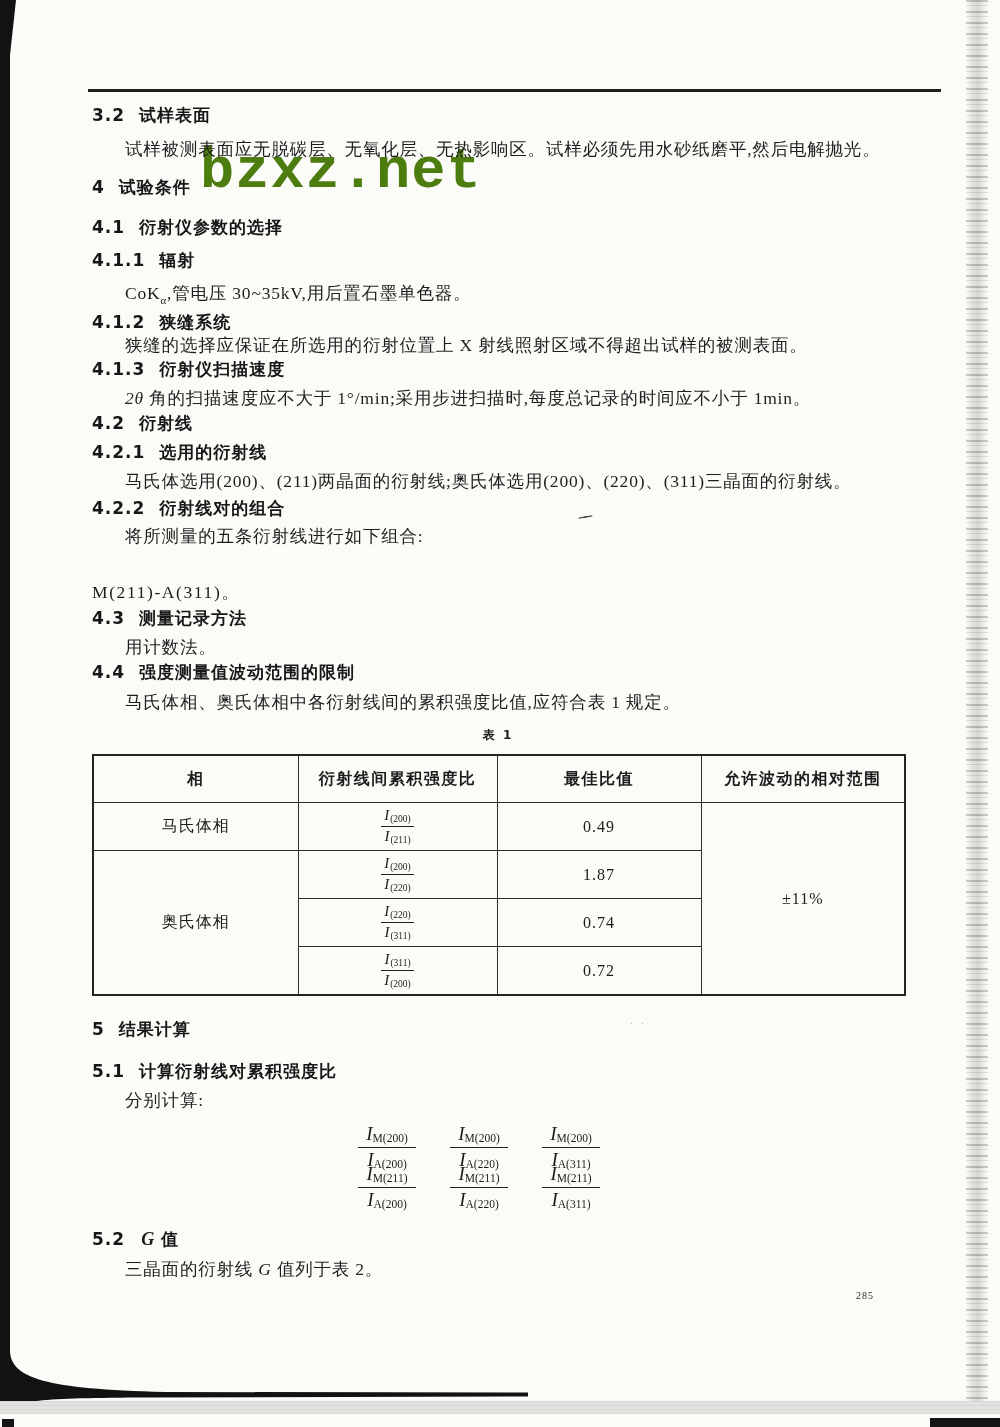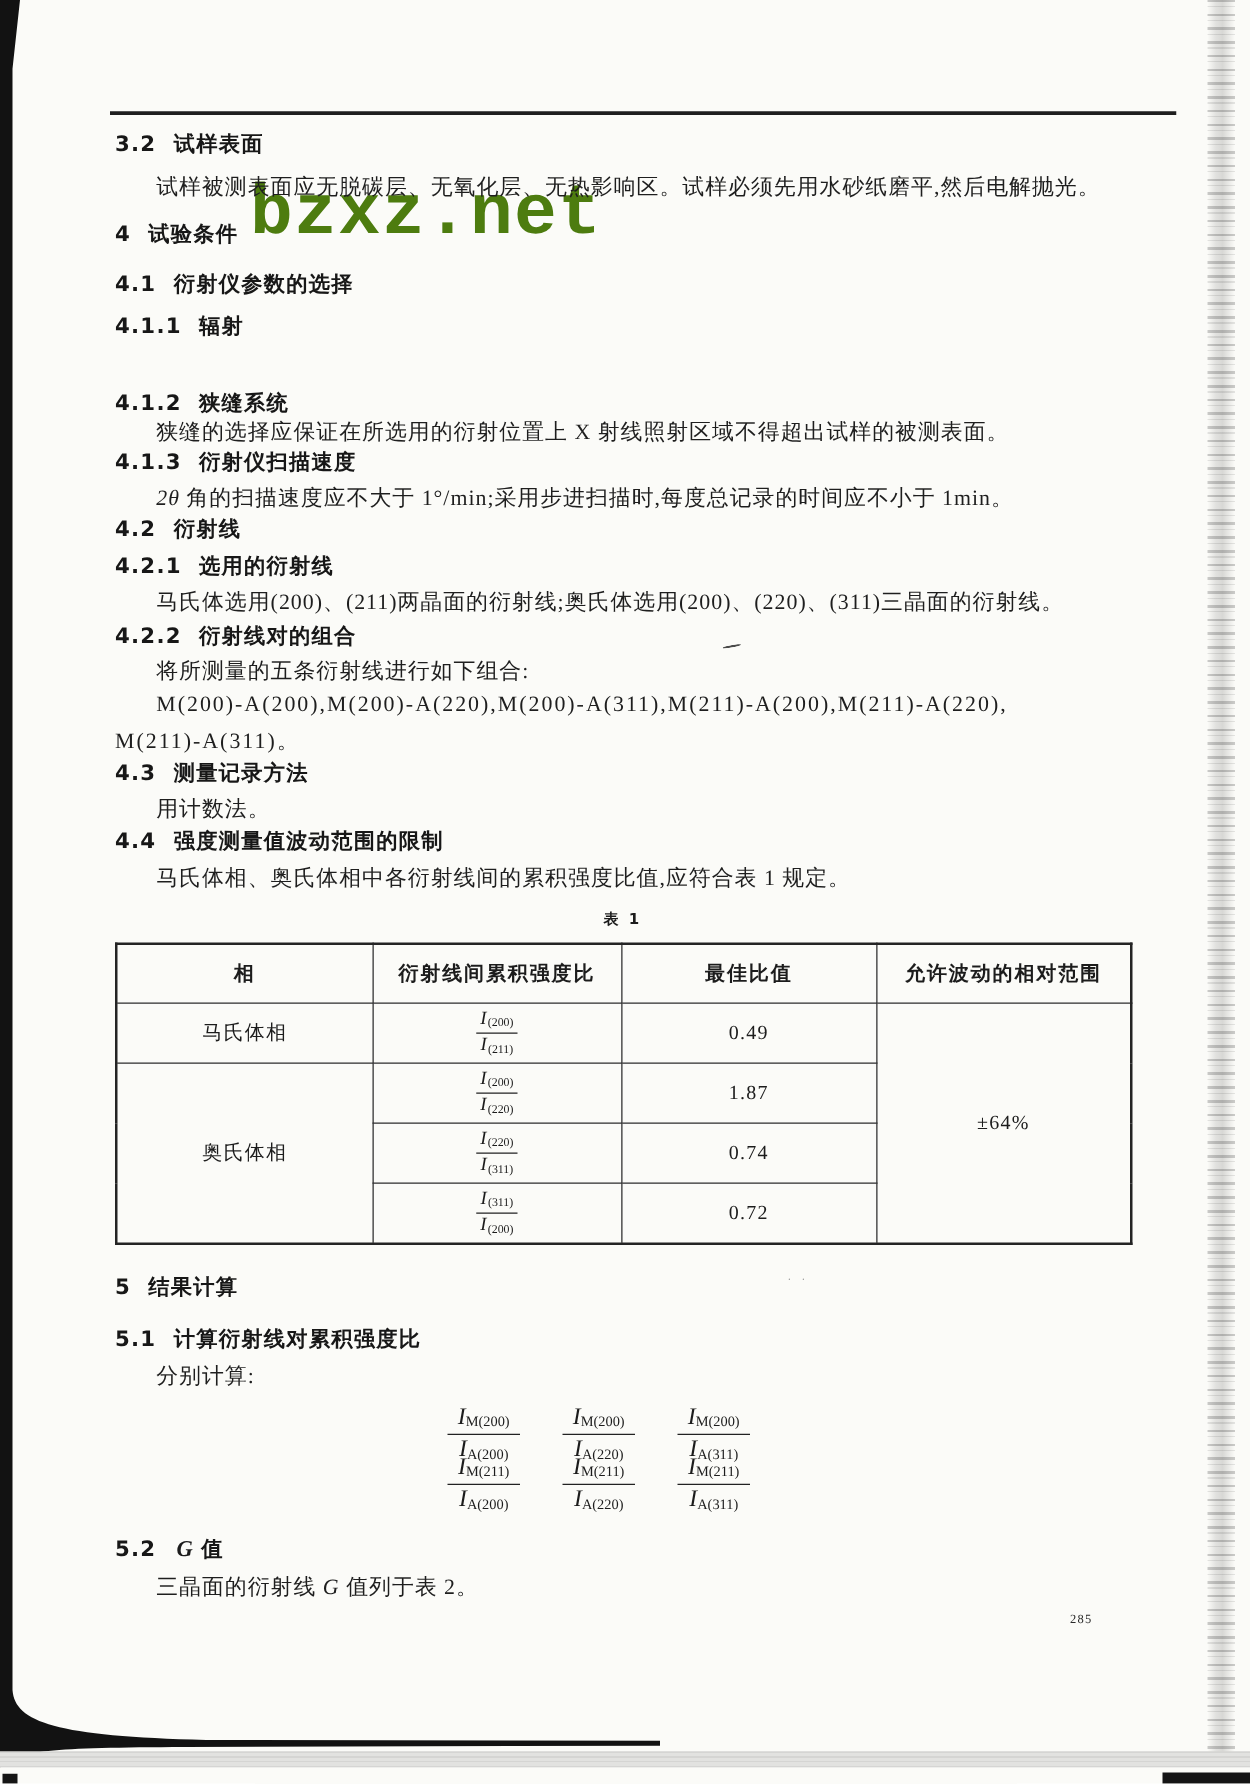--- a/index.html
+++ b/index.html
@@ -56,34 +56,34 @@
 
   <div class="rule"></div>
 
   <div class="abs hd z2" style="left:92px;top:104px">3.2  试样表面</div>
   <div class="abs bd z2" style="left:125px;top:137px">试样被测表面应无脱碳层、无氧化层、无热影响区。试样必须先用水砂纸磨平,然后电解抛光。</div>
 
   <div class="abs hd z2" style="left:92px;top:176px">4  试验条件</div>
   <div class="abs hd z2" style="left:92px;top:216px">4.1  衍射仪参数的选择</div>
   <div class="abs hd z2" style="left:92px;top:249px">4.1.1  辐射</div>
 
+  <div class="abs bd z2" style="left:125px;top:281px"><span>CoK</span><sub style="font-size:11px">α</sub><span>,管电压 30~35kV,用后置石墨单色器。</span></div>
 
   <div class="abs hd z2" style="left:92px;top:311px">4.1.2  狭缝系统</div>
   <div class="abs bd z2" style="left:125px;top:333px">狭缝的选择应保证在所选用的衍射位置上 X 射线照射区域不得超出试样的被测表面。</div>
 
   <div class="abs hd z2" style="left:92px;top:358px">4.1.3  衍射仪扫描速度</div>
   <div class="abs bd z2" style="left:125px;top:386px"><span class="iv">2θ</span><span> 角的扫描速度应不大于 1°/min;采用步进扫描时,每度总记录的时间应不小于 1min。</span></div>
 
   <div class="abs hd z2" style="left:92px;top:412px">4.2  衍射线</div>
   <div class="abs hd z2" style="left:92px;top:441px">4.2.1  选用的衍射线</div>
   <div class="abs bd z2" style="left:125px;top:469px">马氏体选用(200)、(211)两晶面的衍射线;奥氏体选用(200)、(220)、(311)三晶面的衍射线。</div>
 
   <div class="abs hd z2" style="left:92px;top:497px">4.2.2  衍射线对的组合</div>
   <div class="abs bd z2" style="left:125px;top:524px">将所测量的五条衍射线进行如下组合:</div>
-  <div class="abs bd z2" style="left:125px;top:553px;letter-spacing:1.6px">M(200)-A(200),M(200)-A(220),M(200)-A(311),M(211)-A(200),M(211)-A(220),</div>
   <div class="abs bd z2" style="left:92px;top:580px;letter-spacing:1.6px">M(211)-A(311)。</div>
 
   <div class="abs hd z2" style="left:92px;top:607px">4.3  测量记录方法</div>
   <div class="abs bd z2" style="left:125px;top:635px">用计数法。</div>
 
   <div class="abs hd z2" style="left:92px;top:661px">4.4  强度测量值波动范围的限制</div>
   <div class="abs bd z2" style="left:125px;top:690px">马氏体相、奥氏体相中各衍射线间的累积强度比值,应符合表 1 规定。</div>
 
   <div class="abs caption z2" style="left:92px;top:727px;width:812px;text-align:center">表 1</div>
 
@@ -103,21 +103,21 @@
     </tr>
     <tr>
       <td>马氏体相</td>
       <td>
         <span class="fr">
           <span class="nu"><span class="iv">I</span><sub class="ss">(200)</sub></span>
           <span class="de"><span class="iv">I</span><sub class="ss">(211)</sub></span>
         </span>
       </td>
       <td>0.49</td>
-      <td rowspan="4">±64%</td>
+      <td rowspan="4">±11%</td>
     </tr>
     <tr>
       <td rowspan="3">奥氏体相</td>
       <td>
         <span class="fr">
           <span class="nu"><span class="iv">I</span><sub class="ss">(200)</sub></span>
           <span class="de"><span class="iv">I</span><sub class="ss">(220)</sub></span>
         </span>
       </td>
       <td>1.87</td>

